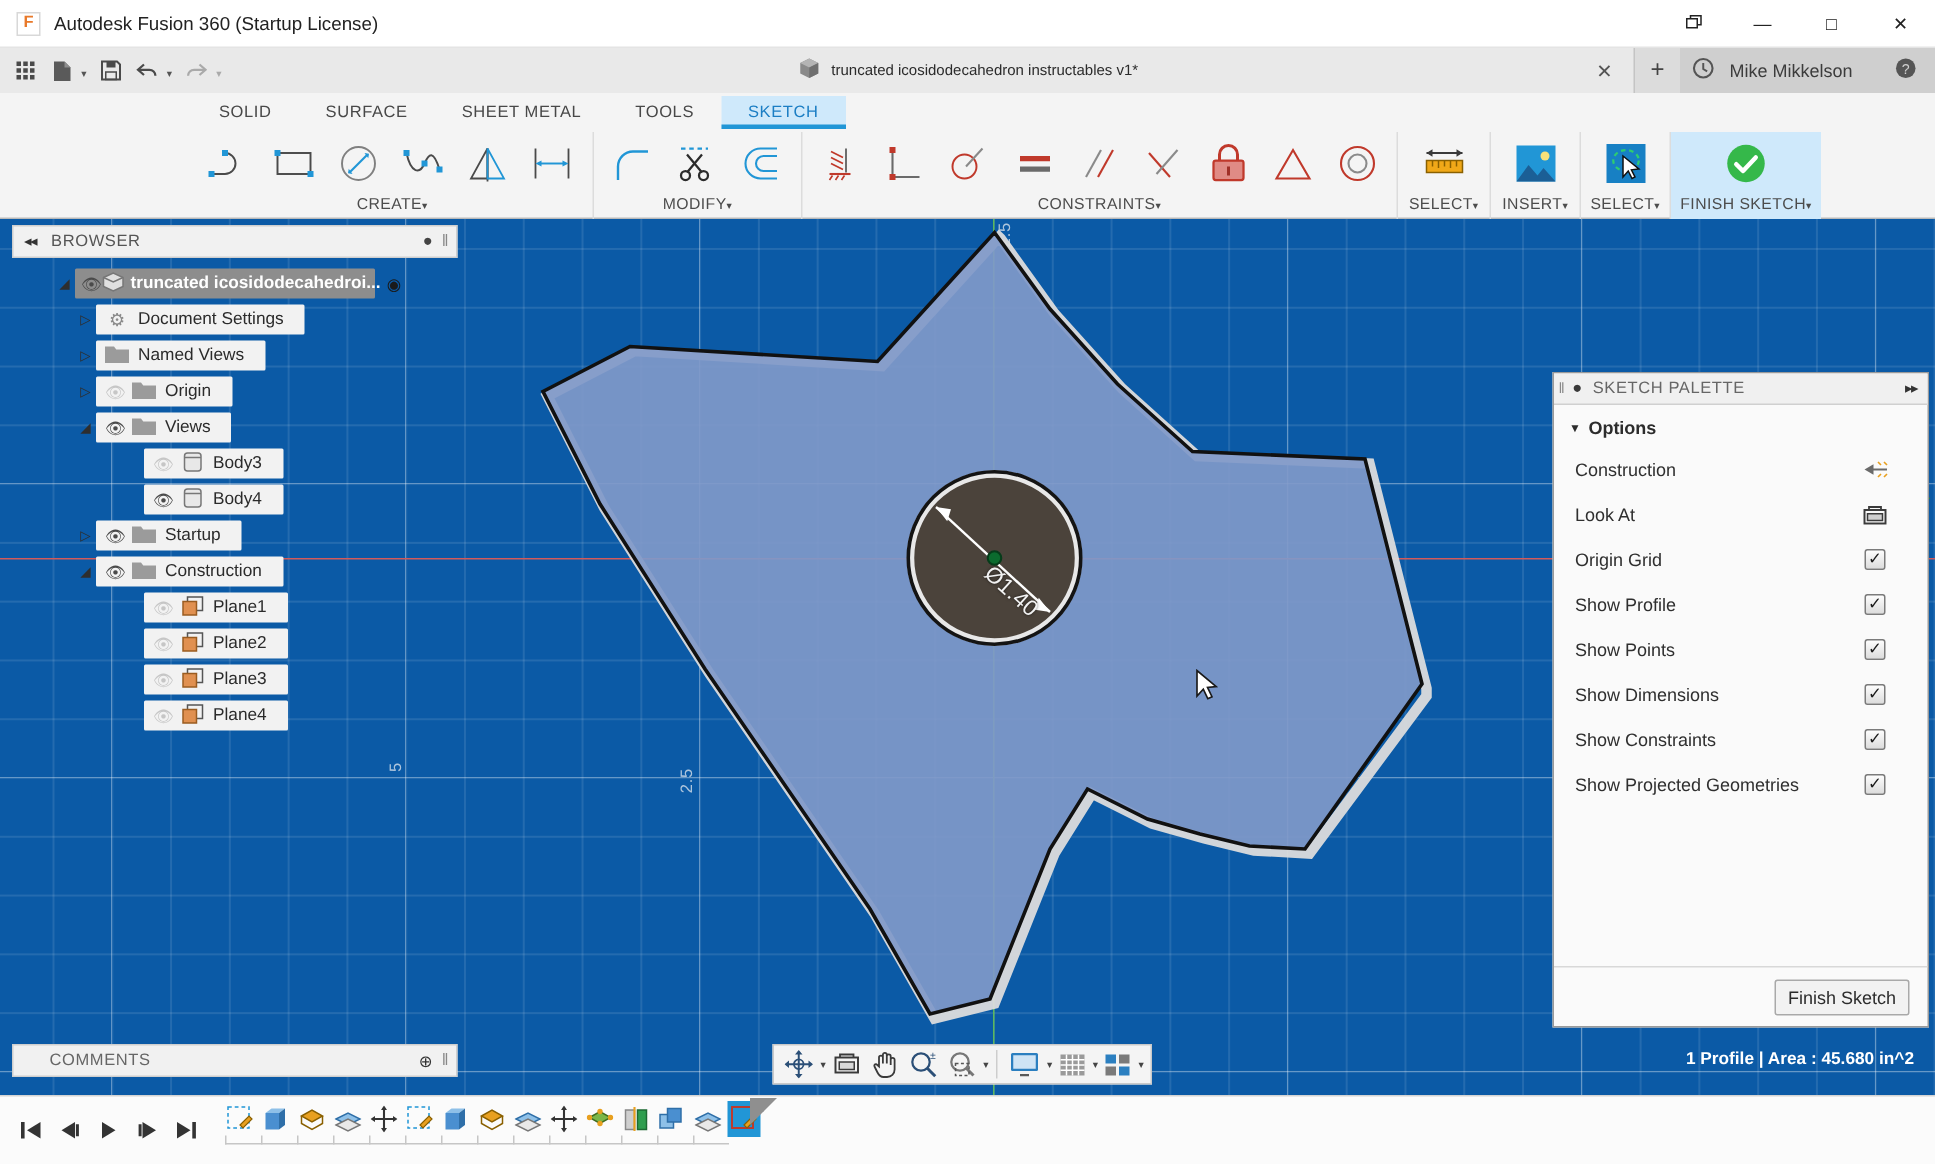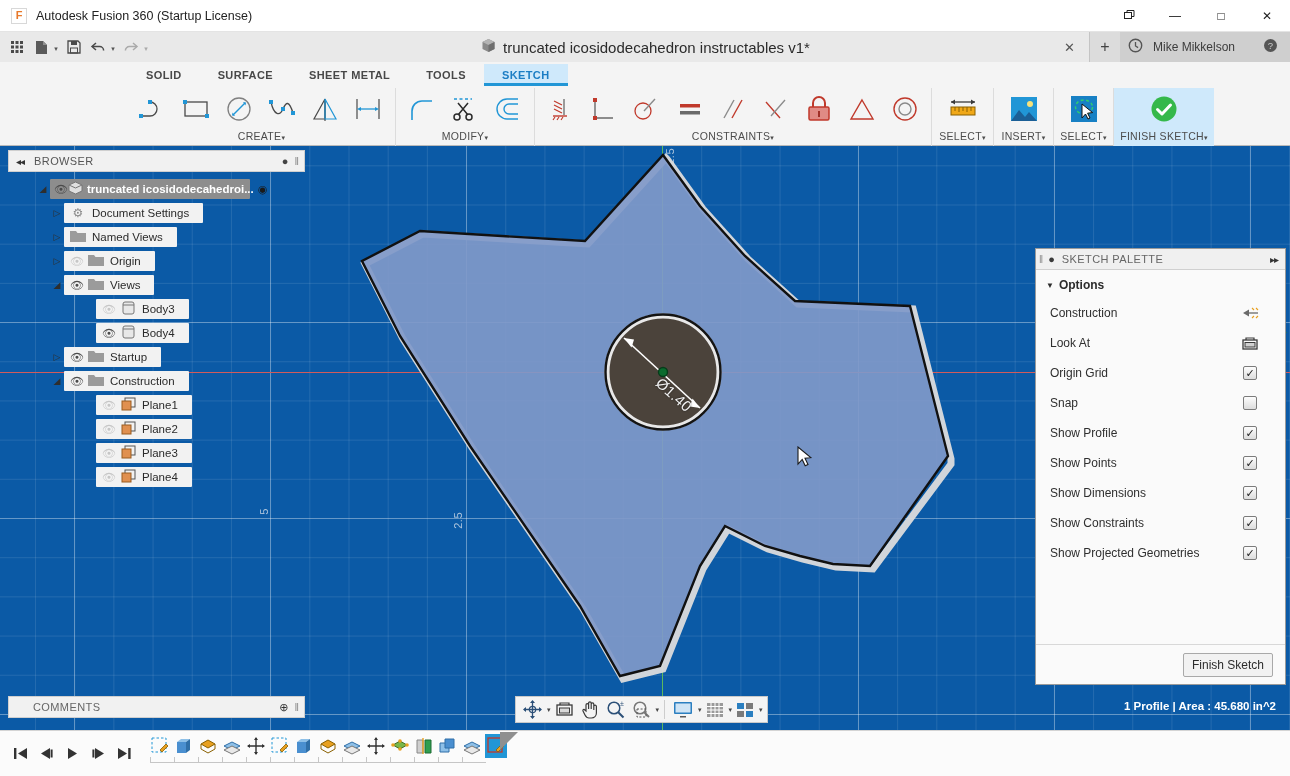--- a/index.html
+++ b/index.html
@@ -44,21 +44,21 @@
     color: #4a4a4a; font-size: 13px; cursor: default;
   }
   .qat-caret { font-size: 7px; color: #555; margin-left: -3px; width: 10px;
                display:flex; align-items:flex-end; justify-content:center; height:24px; padding-bottom:6px;}
   .doctab {
     position: absolute; left: 202px; top: 0; height: 30px; width: 888px;
     background: #e9e9e9; display: flex; align-items: center; justify-content: center;
     border-right: 1px solid #c4c4c4;
   }
   .doctab-cube { margin-right: 7px; font-size: 13px; color: #7a7a7a; }
-  .doctab-label { font-size: 15px; color: #2b2b2b; }
+  .doctab-label { font-size: 10px; color: #2b2b2b; }
   .doctab-close {
     position: absolute; right: 14px; top: 8px; font-size: 13px; color: #555;
   }
   .tab-plus {
     position: absolute; left: 1090px; top: 0; width: 30px; height: 30px;
     background: #dcdcdc; display: flex; align-items: center; justify-content: center;
     font-size: 16px; color: #444;
   }
   .qat-right {
     position: absolute; left: 1120px; top: 0; height: 30px; width: 170px;
@@ -76,21 +76,21 @@
   .design-box {
     position: absolute; left: 12px; top: 11px; width: 105px; height: 62px;
     background: #f7f7f7; border: 1px solid #d2d2d2; border-radius: 2px;
     display: flex; align-items: center; justify-content: center; gap: 4px;
     font-size: 11.5px; color: #3a3a3a; letter-spacing: .3px;
   }
   .design-box .caret { font-size: 7px; }
   .tabstrip { position: absolute; left: 128px; top: 2px; height: 22px; display: flex; }
   .rib-tab {
     padding: 0 18px; height: 22px; line-height: 22px;
-    font-size: 11px; color: #484848; letter-spacing: .4px; font-weight: bold;
+    font-size: 11px; color: #484848; letter-spacing: .4px;
   }
   .rib-tab.active {
     background: #cfe9fb; color: #1c7ec4; border-bottom: 3px solid #2196d6;
   }
   .panels { position: absolute; left: 128px; top: 26px; height: 58px; display: flex; }
   .panel { position: relative; height: 58px; display: flex; flex-direction: column;
            border-right: 1px solid #dcdcdc; padding: 0 5px; }
   .panel:last-child { border-right: none; }
   .panel-icons { display: flex; align-items: center; height: 42px; gap: 1px; }
   .panel-label {
@@ -915,26 +915,20 @@
         </span>
       </div>
 
       <div class="pal-row">
         <span class="pal-row-label">Origin Grid</span>
         <span class="pal-row-ctl">
             <span class="chk">✓</span>
           </span>
       </div>
 
-      <div class="pal-row">
-        <span class="pal-row-label">Snap</span>
-        <span class="pal-row-ctl">
-            <span class="chk"></span>
-          </span>
-      </div>
 
 
       <div class="pal-row">
         <span class="pal-row-label">Show Profile</span>
         <span class="pal-row-ctl">
             <span class="chk">✓</span>
           </span>
       </div>
 
       <div class="pal-row">

